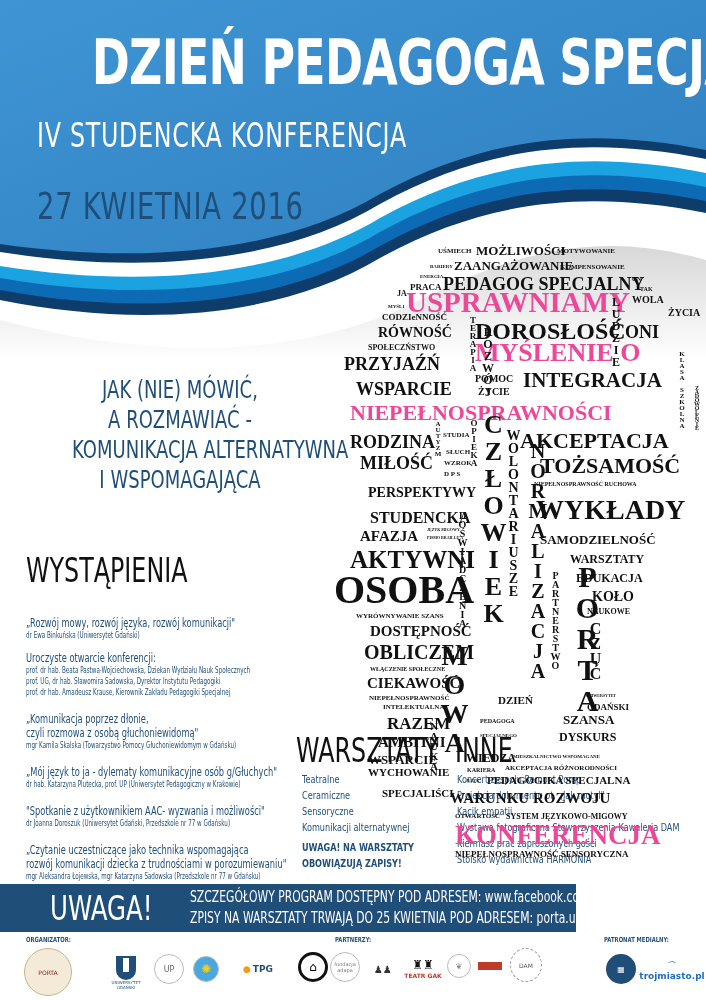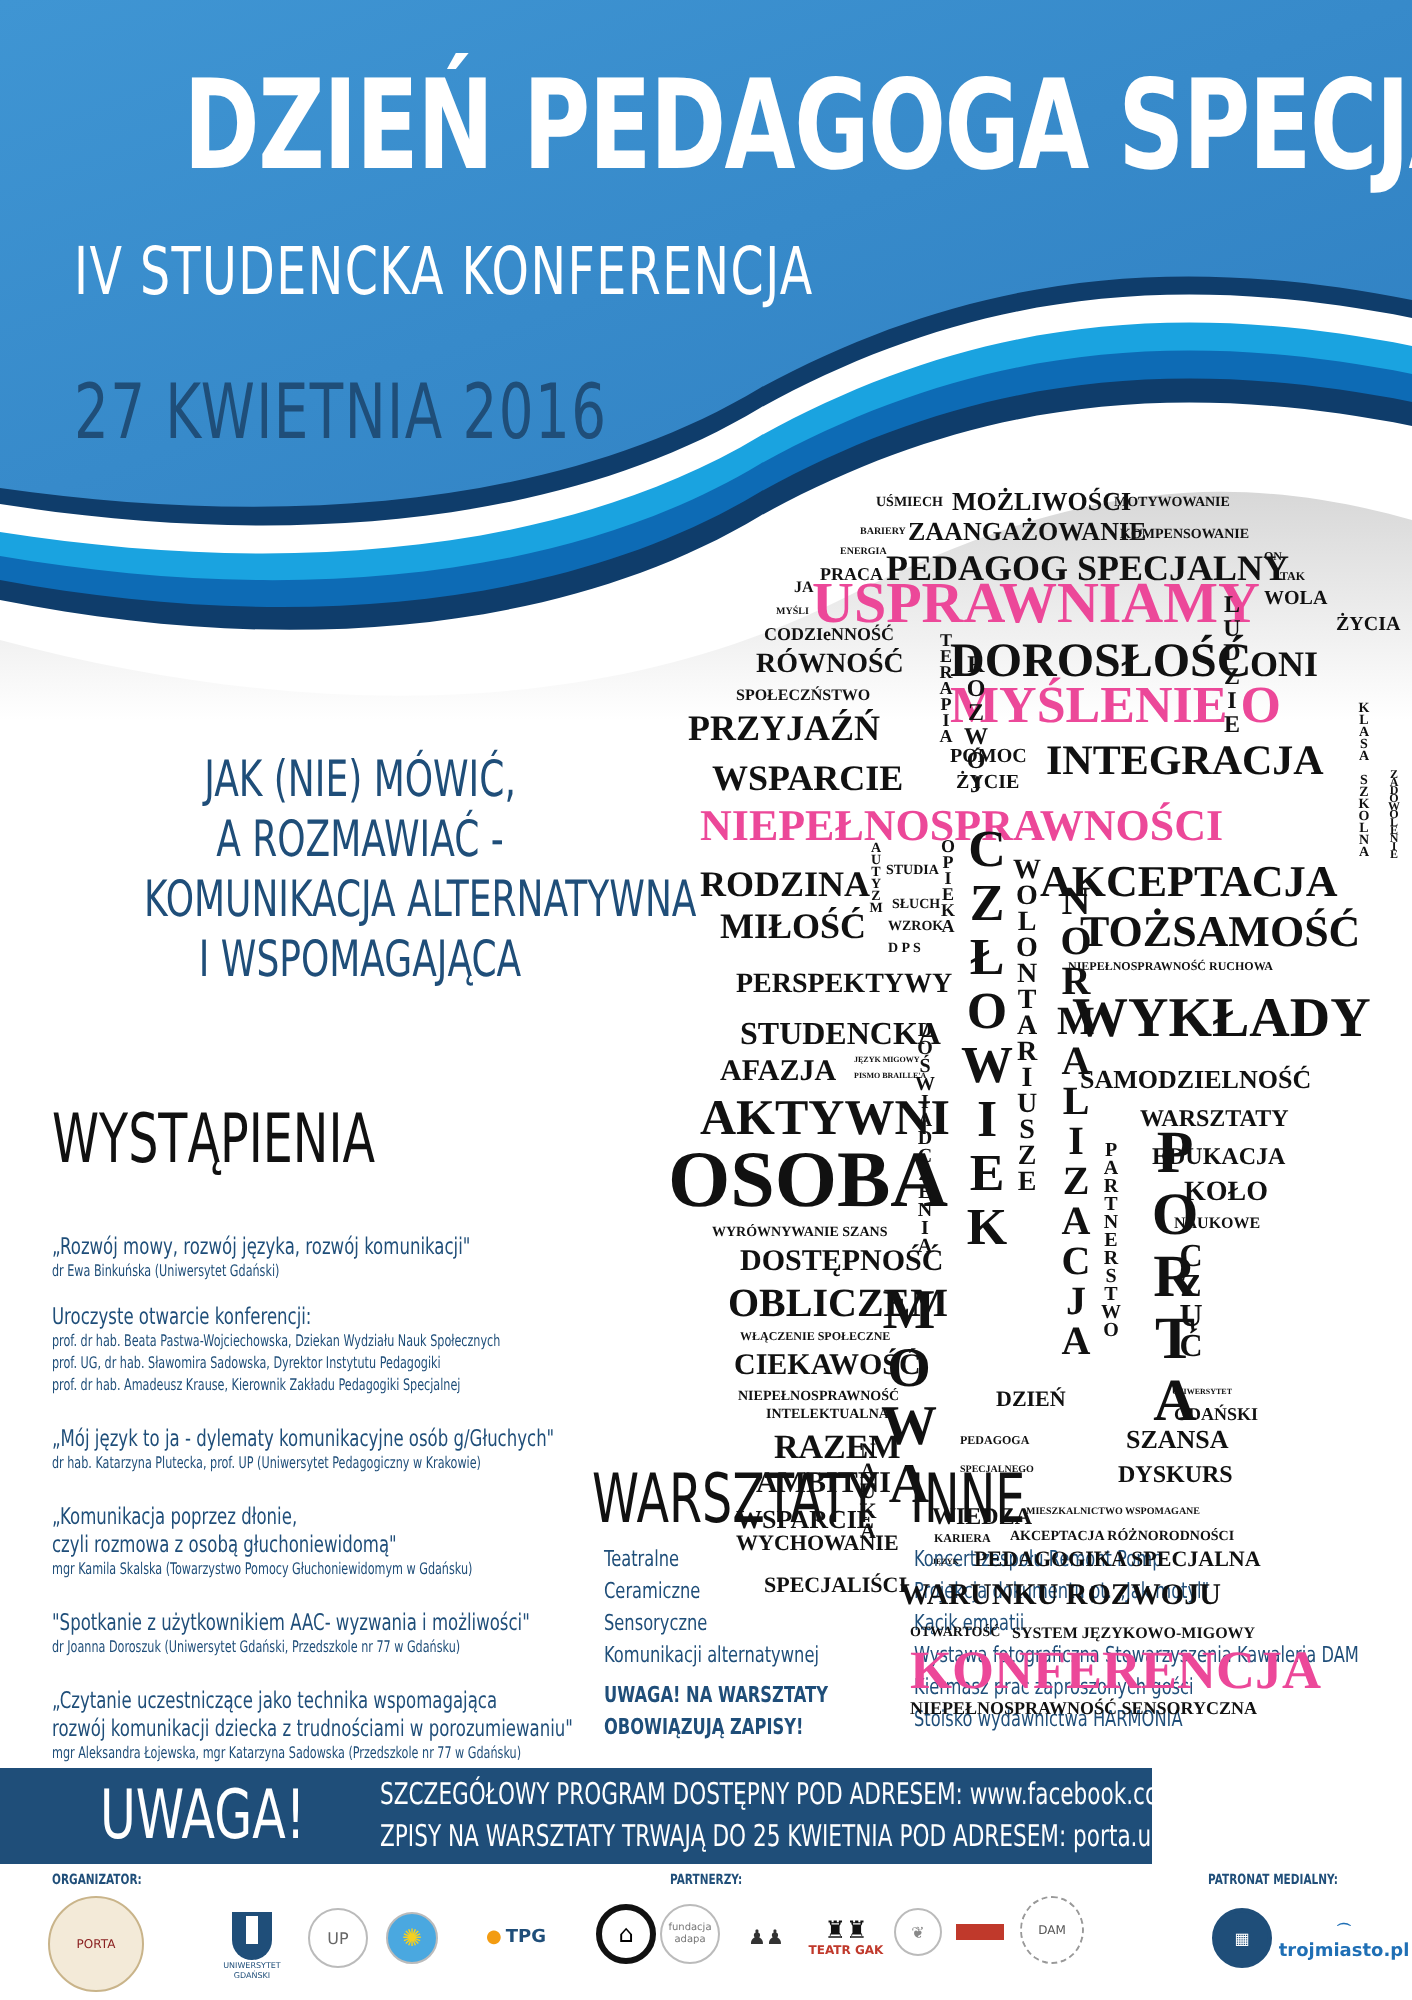--- a/index.html
+++ b/index.html
@@ -104,27 +104,27 @@
     <div class="talk-title">„Rozwój mowy, rozwój języka, rozwój komunikacji"</div>
     <div class="talk-speaker">dr Ewa Binkuńska (Uniwersytet Gdański)</div>
   </div>
   <div class="talk">
     <div class="talk-title">Uroczyste otwarcie konferencji:</div>
     <div class="talk-speaker">prof. dr hab. Beata Pastwa-Wojciechowska, Dziekan Wydziału Nauk Społecznych</div>
     <div class="talk-speaker">prof. UG, dr hab. Sławomira Sadowska, Dyrektor Instytutu Pedagogiki</div>
     <div class="talk-speaker">prof. dr hab. Amadeusz Krause, Kierownik Zakładu Pedagogiki Specjalnej</div>
   </div>
   <div class="talk" style="margin-top:14px;">
-    <div class="talk-title">„Mój język to ja - dylematy komunikacyjne osób g/Głuchych"</div>
-    <div class="talk-speaker">dr hab. Katarzyna Plutecka, prof. UP (Uniwersytet Pedagogiczny w Krakowie)</div>
-  </div>
-  <div class="talk" style="margin-top:14px;">
     <div class="talk-title">„Komunikacja poprzez dłonie,</div>
     <div class="talk-title">czyli rozmowa z osobą głuchoniewidomą"</div>
     <div class="talk-speaker">mgr Kamila Skalska (Towarzystwo Pomocy Głuchoniewidomym w Gdańsku)</div>
+  </div>
+  <div class="talk" style="margin-top:14px;">
+    <div class="talk-title">„Mój język to ja - dylematy komunikacyjne osób g/Głuchych"</div>
+    <div class="talk-speaker">dr hab. Katarzyna Plutecka, prof. UP (Uniwersytet Pedagogiczny w Krakowie)</div>
   </div>
   <div class="talk" style="margin-top:14px;">
     <div class="talk-title">"Spotkanie z użytkownikiem AAC- wyzwania i możliwości"</div>
     <div class="talk-speaker">dr Joanna Doroszuk (Uniwersytet Gdański, Przedszkole nr 77 w Gdańsku)</div>
   </div>
   <div class="talk" style="margin-top:14px;">
     <div class="talk-title">„Czytanie uczestniczące jako technika wspomagająca</div>
     <div class="talk-title">rozwój komunikacji dziecka z trudnościami w porozumiewaniu"</div>
     <div class="talk-speaker">mgr Aleksandra Łojewska, mgr Katarzyna Sadowska (Przedszkole nr 77 w Gdańsku)</div>
   </div>

